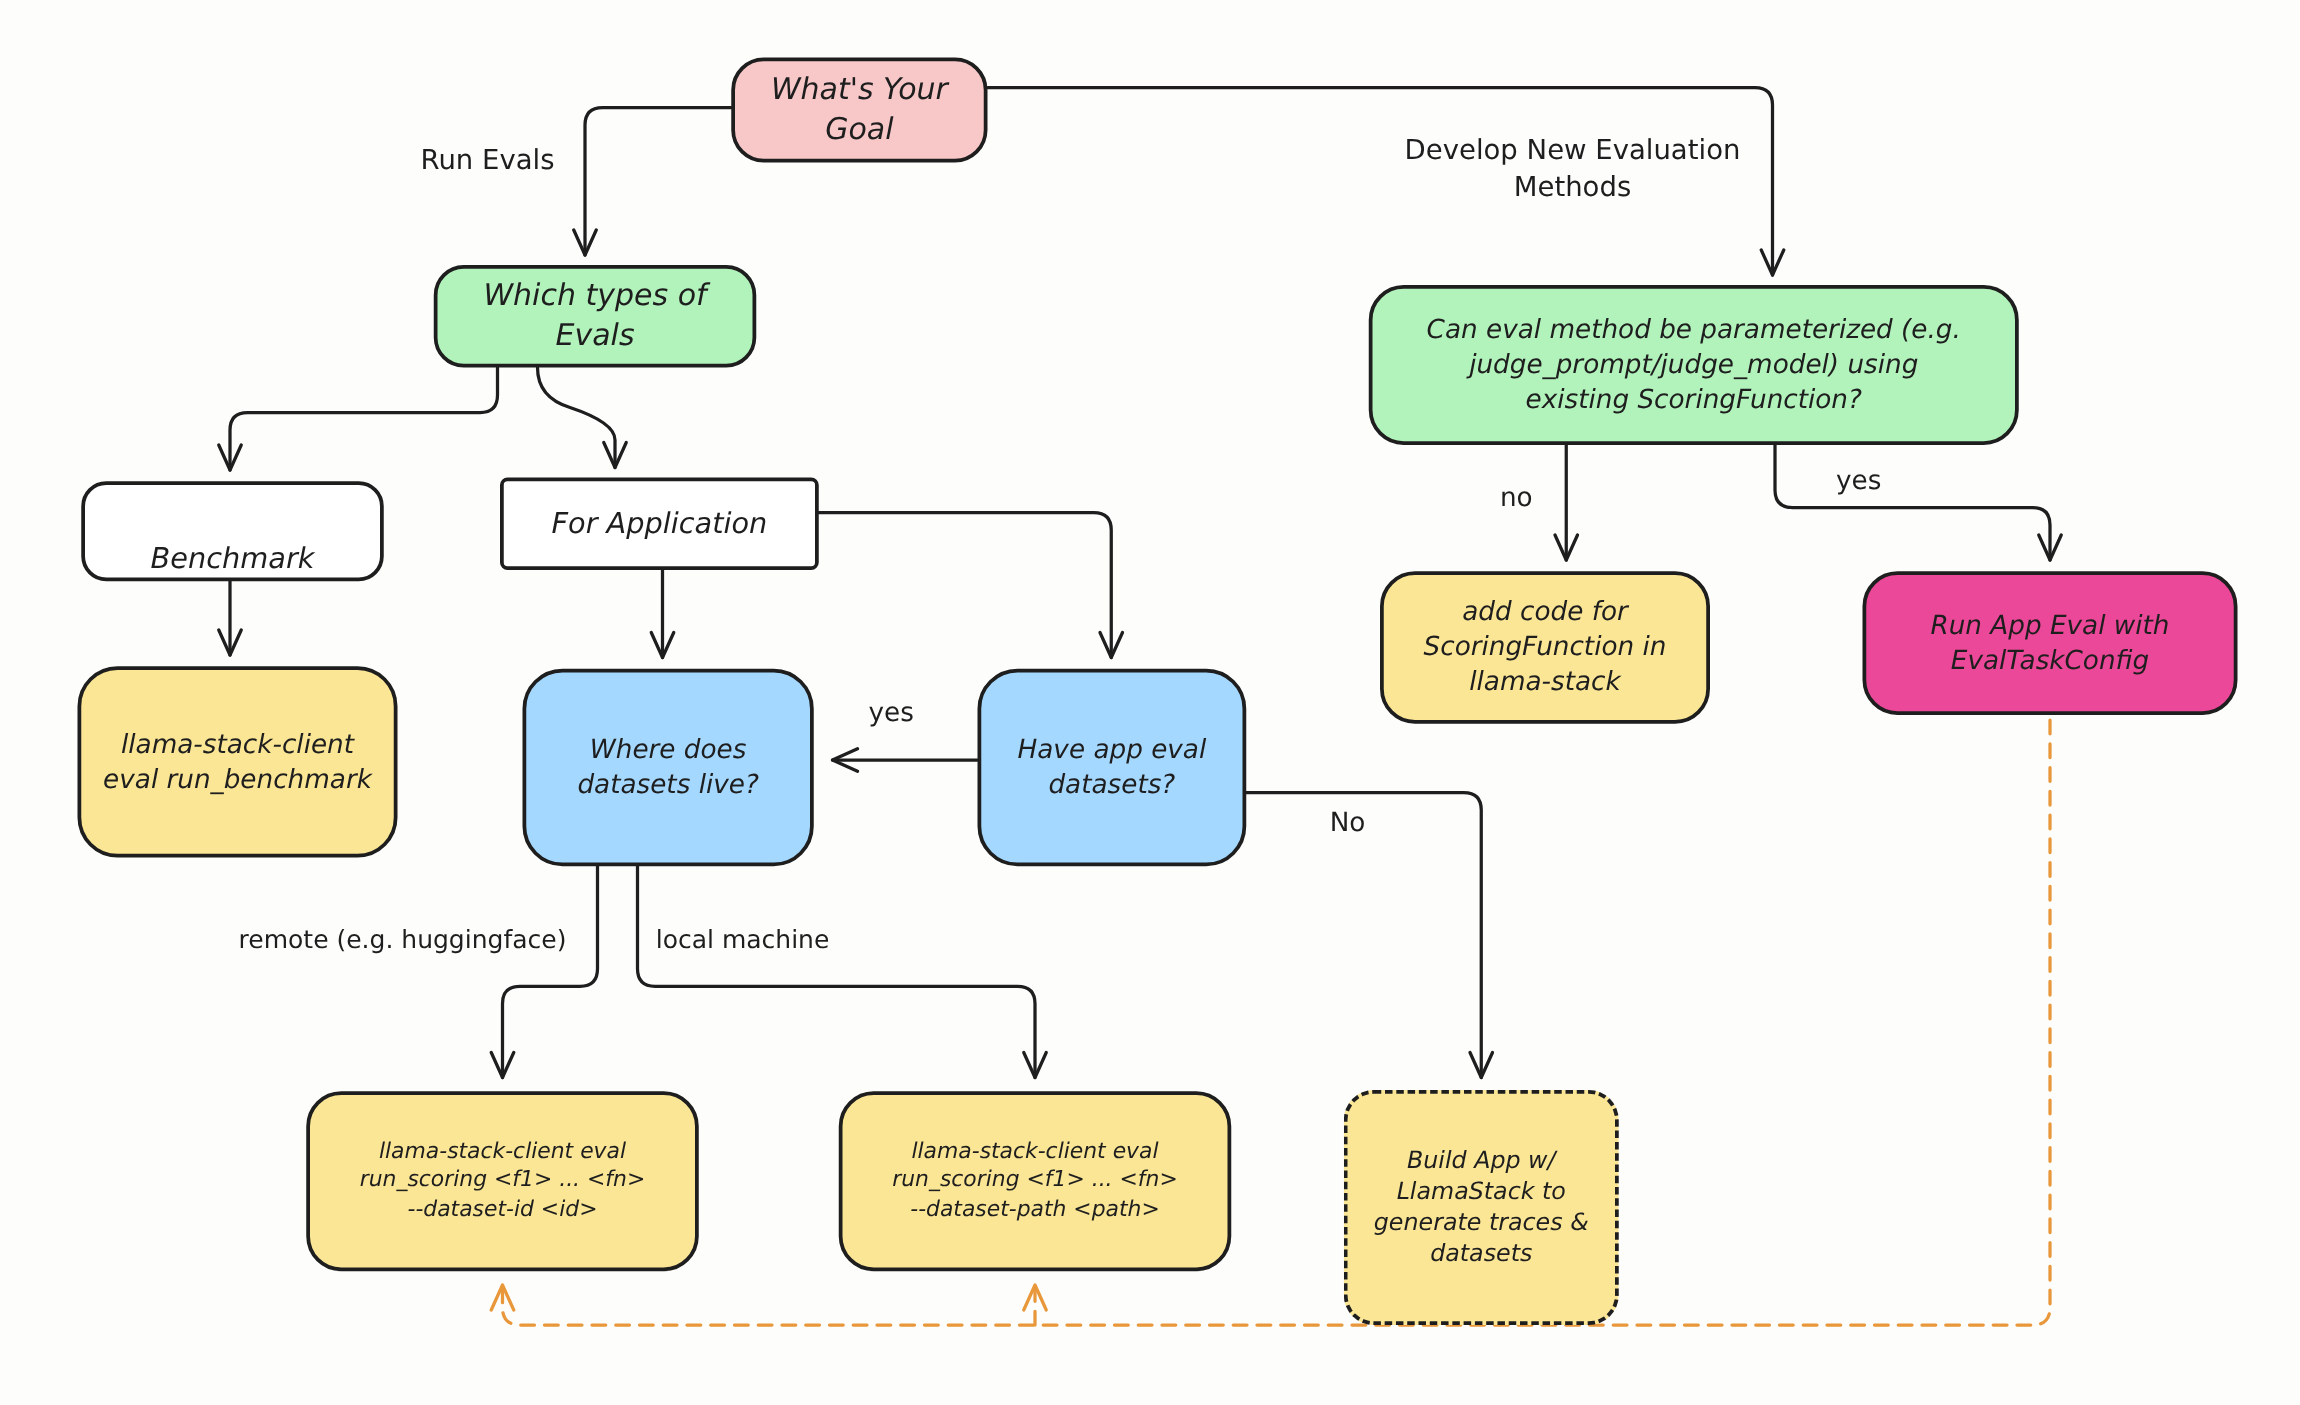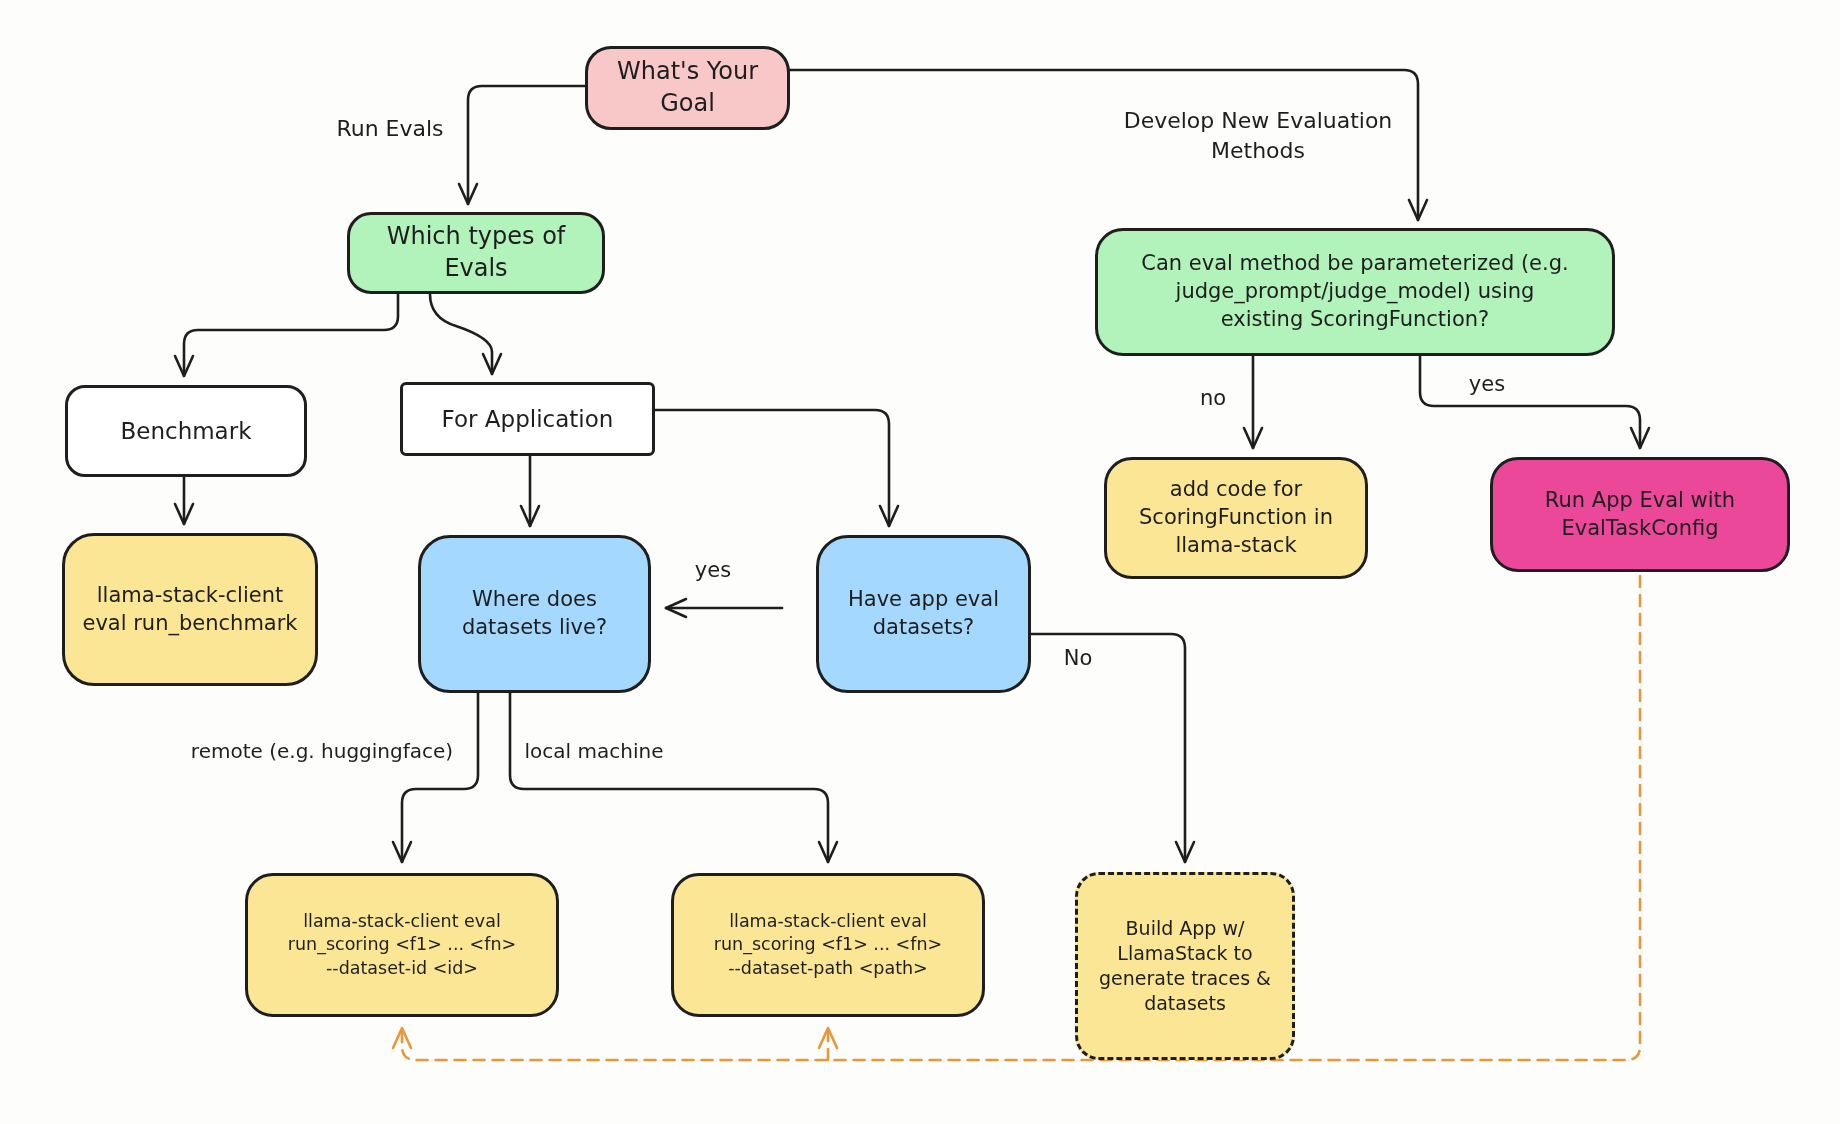--- a/index.html
+++ b/index.html
@@ -14,39 +14,40 @@
   #edges{position:absolute;left:0;top:0;width:1840px;height:1124px;}
   .node{
     position:absolute;
     box-sizing:border-box;
     border:3px solid #1e1e1e;
     display:flex;flex-direction:column;
     align-items:center;justify-content:center;
     text-align:center;
     line-height:1.32;
     z-index:2;
+    font-style:italic;
   }
   .node span{display:block;}
   .elabel{
     position:absolute;
     text-align:center;
     line-height:1.35;
     z-index:3;
     white-space:nowrap;
   }
   .elabel span{display:block;}
   
   .n-goal        {left:585px;top:46px;  width:205px;height:84px; border-radius:26px;background:#f8c8c9;font-size:24px;}
   .n-which       {left:347px;top:212px; width:258px;height:82px; border-radius:24px;background:#b2f2bb;font-size:24px;}
   .n-caneval     {left:1095px;top:228px;width:520px;height:128px;border-radius:28px;background:#b2f2bb;font-size:21px;}
-  .n-benchmark   {left:65px;top:385px;  width:242px;height:92px; border-radius:20px;background:#ffffff;font-size:23px;}
+  .n-benchmark   {left:65px;top:385px;  width:242px;height:80px; border-radius:20px;background:#ffffff;font-size:23px;justify-content:flex-end;}
   .n-forapp      {left:400px;top:382px; width:255px;height:74px; border-radius:6px;background:#ffffff;font-size:23px;}
   .n-runbench    {left:62px;top:533px;  width:256px;height:153px;border-radius:32px;background:#fbe696;font-size:21px;}
   .n-where       {left:418px;top:535px; width:233px;height:158px;border-radius:32px;background:#a5d8ff;font-size:21px;}
-  .n-have        {left:782px;top:535px; width:215px;height:158px;border-radius:32px;background:#a5d8ff;font-size:21px;margin-left:34px;}
+  .n-have        {left:782px;top:535px; width:215px;height:158px;border-radius:32px;background:#a5d8ff;font-size:21px;}
   .n-addcode     {left:1104px;top:457px;width:264px;height:122px;border-radius:28px;background:#fbe696;font-size:21px;}
   .n-runapp      {left:1490px;top:457px;width:300px;height:115px;border-radius:28px;background:#ec4899;font-size:21px;}
   .n-scoringid   {left:245px;top:873px; width:314px;height:144px;border-radius:28px;background:#fbe696;font-size:17.5px;}
   .n-scoringpath {left:671px;top:873px; width:314px;height:144px;border-radius:28px;background:#fbe696;font-size:17.5px;}
   .n-buildapp    {left:1075px;top:872px;width:220px;height:188px;border-radius:24px;background:#fbe696;font-size:19px;border-style:dashed;}
   
   .l-runevals {left:280px;top:114px;width:220px;font-size:22px;}
   .l-develop  {left:1063px;top:106px;width:390px;font-size:22px;}
   .l-no       {left:1168px;top:384px;width:90px;font-size:21px;}
   .l-yesright {left:1432px;top:370px;width:110px;font-size:21px;}

